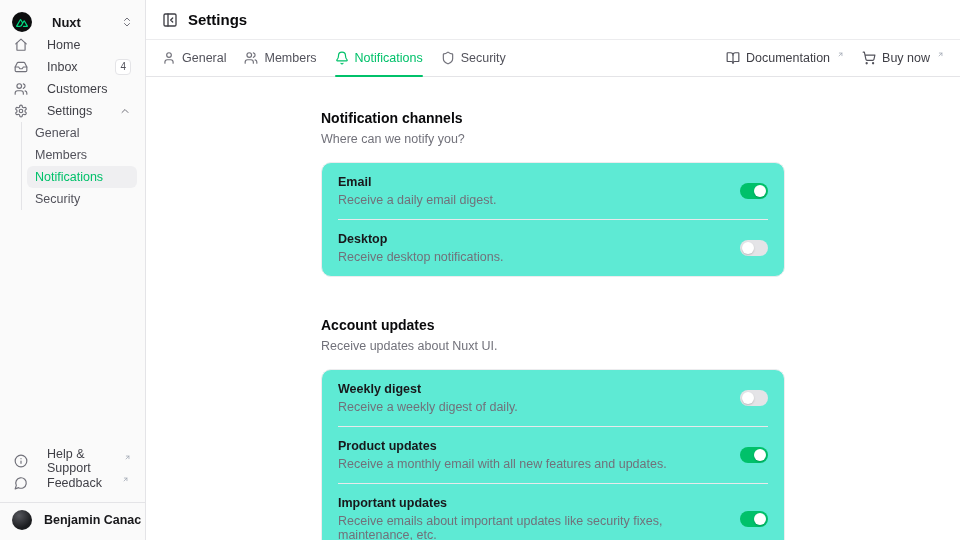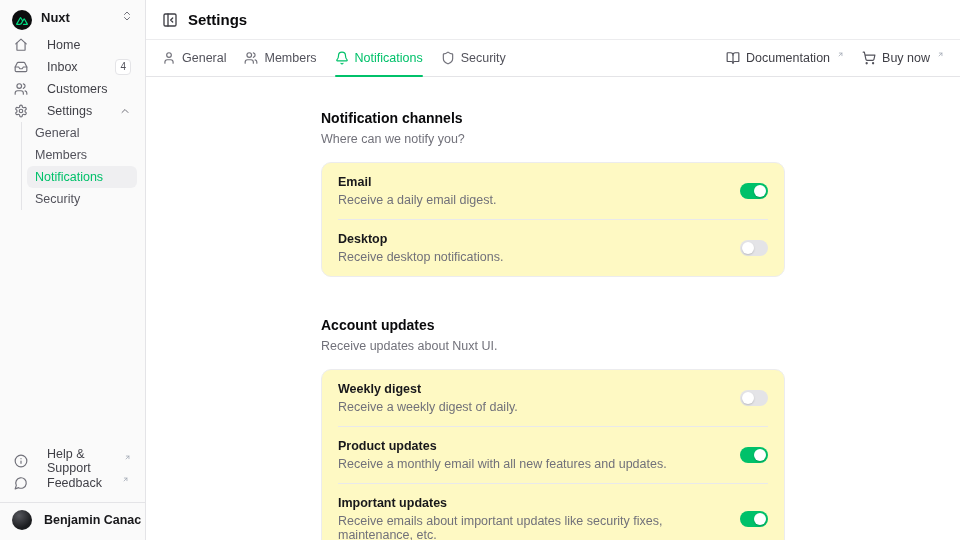--- a/index.html
+++ b/index.html
@@ -3,21 +3,21 @@
 <meta charset="utf-8">
 <style>
   * { margin:0; padding:0; box-sizing:border-box; }
   html,body { width:960px; height:540px; overflow:hidden; }
   body { font-family:"Liberation Sans","DejaVu Sans",sans-serif; background:#fff; color:#18181b; }
   .app { display:flex; width:100%; height:100%; }
 
   
   aside { width:146px; flex:0 0 146px; background:#fafafa; border-right:1px solid #e4e4e7;
           display:flex; flex-direction:column; padding:10px 8px 8px; }
-  .brand-row { display:flex; gap:9px; padding:0 4px; height:24px; cursor:pointer; }
+  .brand-row { display:flex; align-items:center; gap:20px; padding:0 4px; height:24px; cursor:pointer; }
   .brand-logo { width:20px; height:20px; border-radius:50%; background:#0c0d0e;
                 display:flex; align-items:center; justify-content:center; flex-shrink:0; }
   .brand-name { font-size:13px; font-weight:700; color:#18181b; flex:1; }
   .icon-sm { width:14px; height:14px; color:#71717a; flex-shrink:0; }
   .icon-xs { width:12px; height:12px; color:#71717a; flex-shrink:0; }
 
   .search-box { margin:13px 2px 12px; height:25px; background:#fff; border:1px solid #e4e4e7;
                 border-radius:6px; display:flex; align-items:center; gap:6px; padding:0 6px;
                 box-shadow:0 1px 2px rgba(0,0,0,.04); cursor:text; }
   .search-text { font-size:12px; color:#71717a; flex:1; white-space:nowrap; }
@@ -65,21 +65,21 @@
   .hactions { margin-left:auto; display:flex; align-items:center; gap:18px; }
   .haction { display:flex; align-items:flex-end; gap:6px; font-size:12.5px; font-weight:500;
              color:#3f3f46; cursor:pointer; background:none; border:none; }
   .haction svg.icon-sm { color:#52525b; }
 
   .content { flex:1; overflow:auto; padding:33px 0 24px; display:flex; flex-direction:column;
              align-items:center; gap:40px; }
   .section { width:464px; }
   .sec-title { font-size:14px; font-weight:700; color:#09090b; }
   .sec-sub { font-size:12.5px; color:#71717a; margin-top:6px; }
-  .card { margin-top:16px; background:#fef9c3; border:1px solid #ececee; border-radius:10px; padding:0 16px; }
+  .card { margin-top:16px; background:#5eead4; border:1px solid #ececee; border-radius:10px; padding:0 16px; }
   .trow { display:flex; align-items:center; gap:24px; padding:12px 0; }
   .trow + .trow { border-top:1px solid #e9e9eb; }
   .trow-text { flex:1; min-width:0; }
   .trow-label { font-size:12.5px; font-weight:600; color:#18181b; }
   .trow-desc { font-size:12.5px; color:#71717a; margin-top:4px; }
   .switch { width:28px; height:16px; border-radius:999px; background:#e4e4e7; position:relative;
             flex-shrink:0; cursor:pointer; border:none; }
   .switch::after { content:''; position:absolute; top:2px; left:2px; width:12px; height:12px;
                    border-radius:50%; background:#fff; box-shadow:0 1px 2px rgba(0,0,0,.18); }
   .switch.on { background:#00c16a; }

